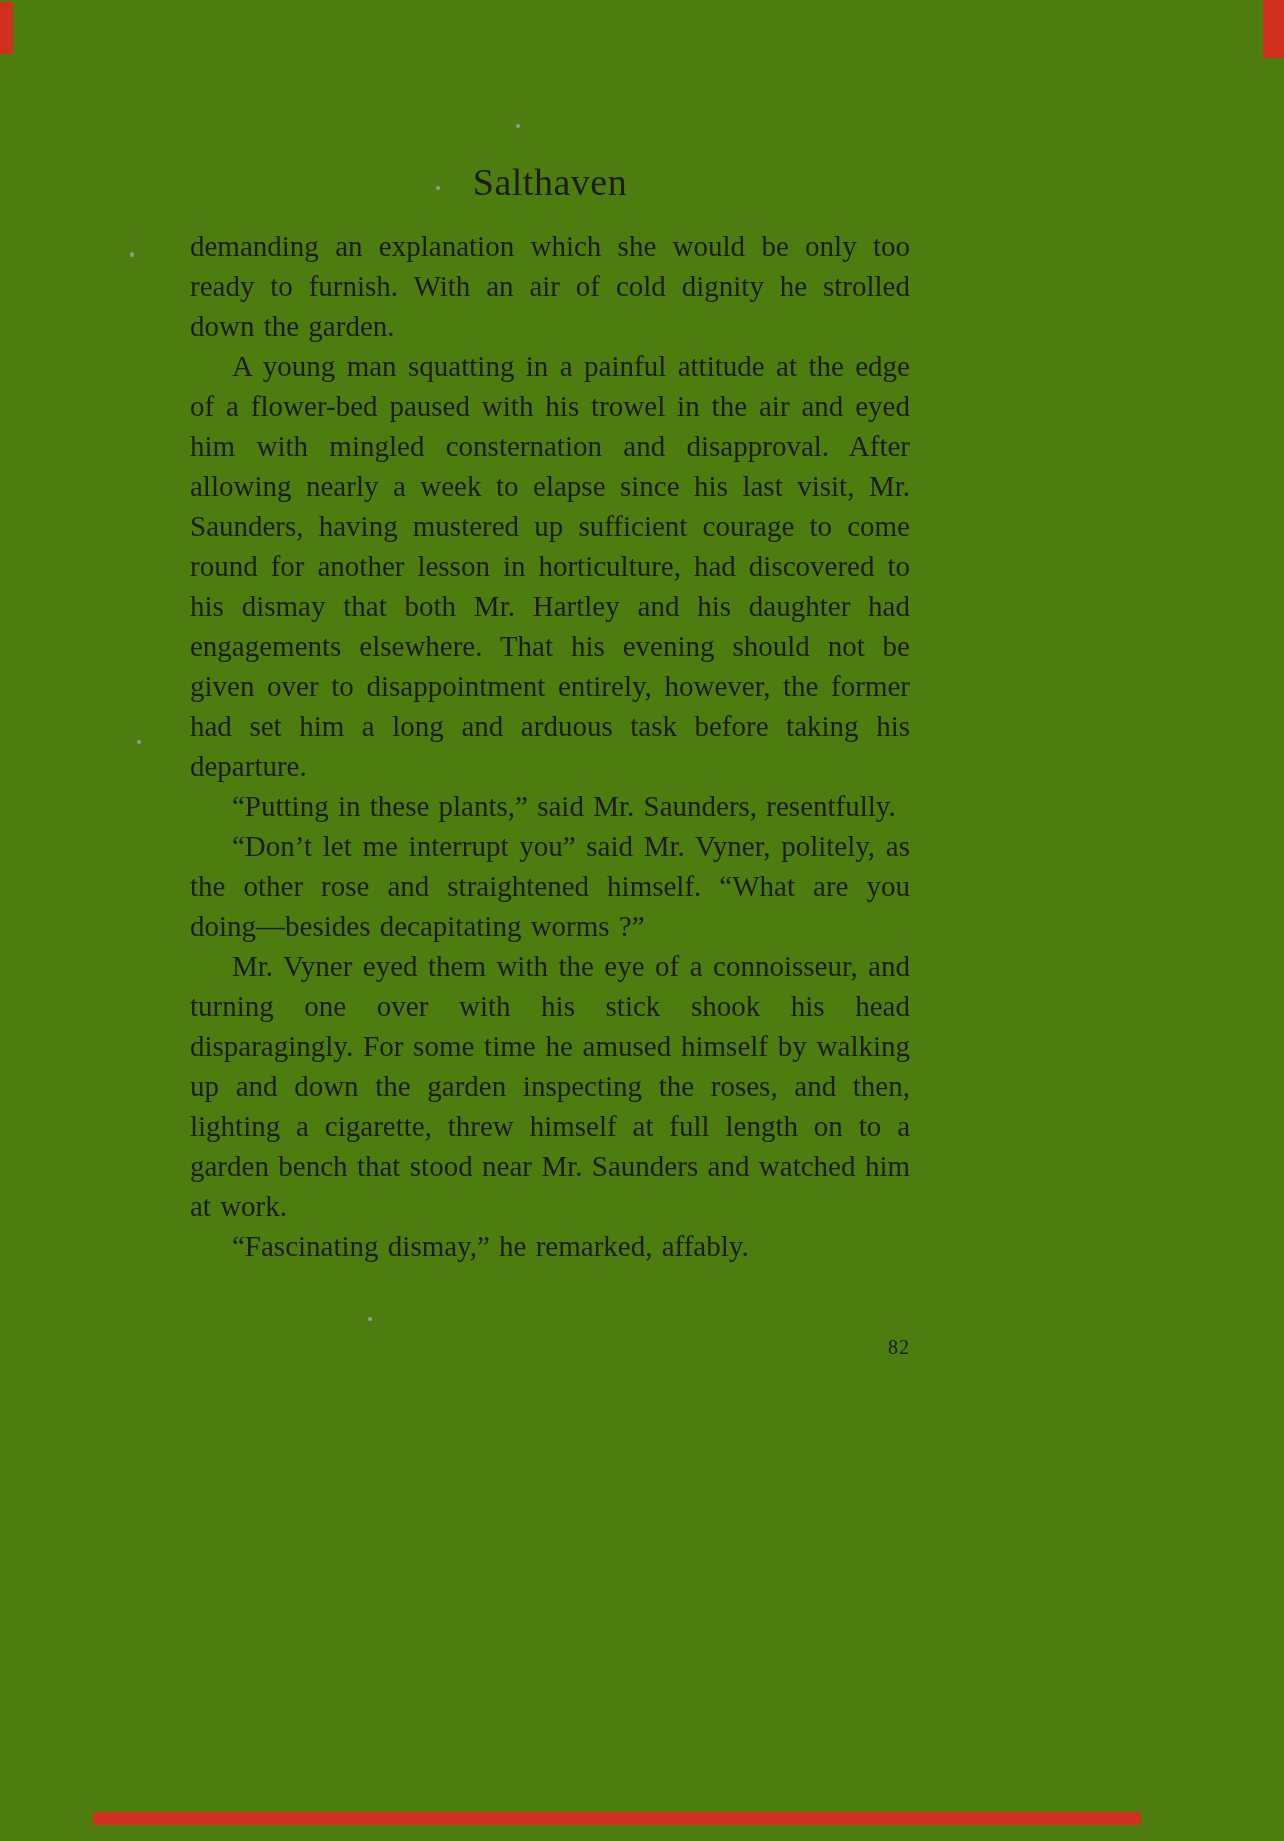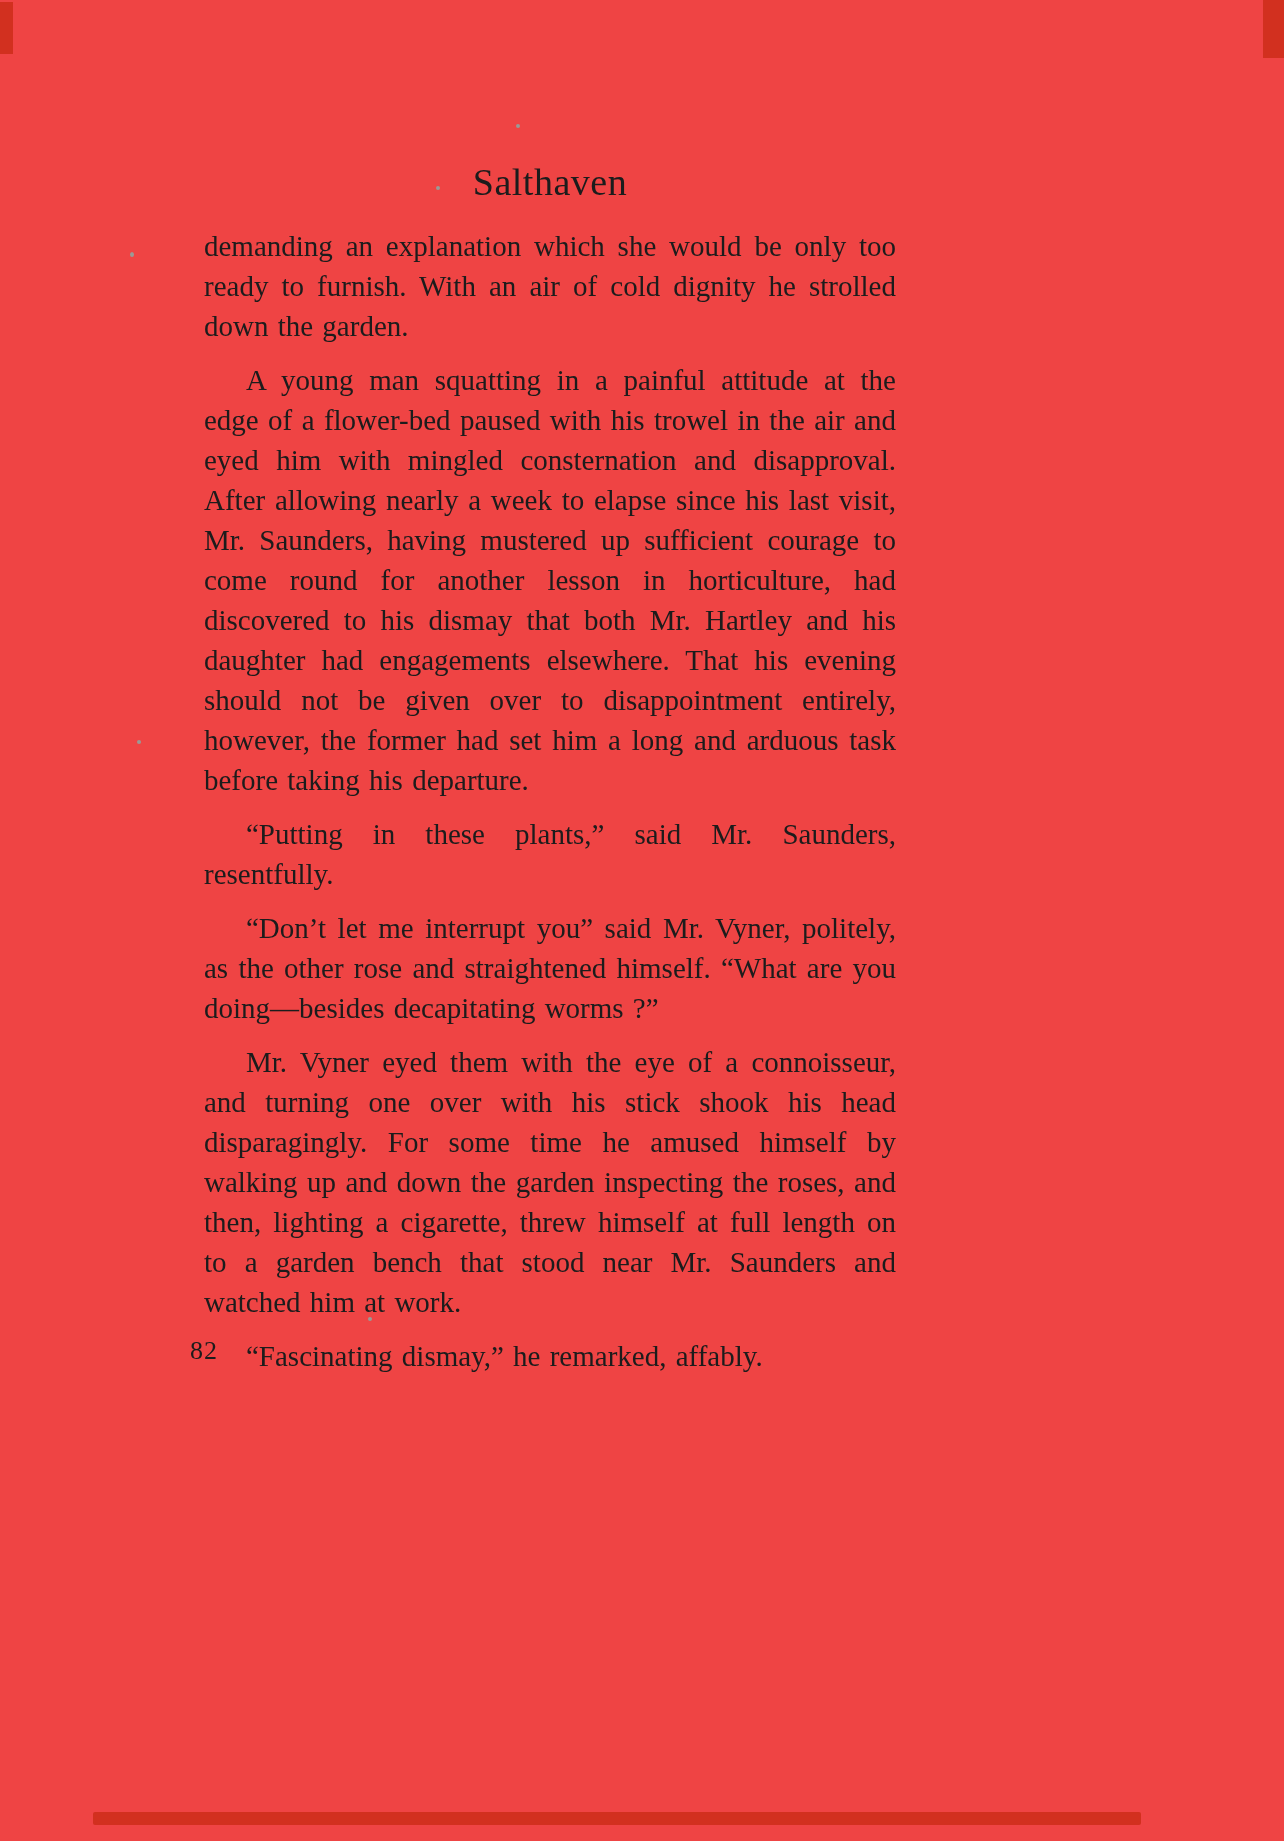--- a/index.html
+++ b/index.html
@@ -4,55 +4,55 @@
 <style>
   html, body {
     margin: 0;
     padding: 0;
     background: #ffffff;
   }
   .page {
     position: relative;
     width: 1284px;
     height: 1841px;
-    background: #ef4444;
+    background: #4d7c0f;
     overflow: hidden;
     font-family: "Liberation Serif", "DejaVu Serif", serif;
     color: #1c1c1c;
   }
   .content {
     position: absolute;
     left: 190px;
     top: 160px;
     width: 720px;
   }
   .title {
     font-size: 38px;
     font-weight: 400;
     text-align: center;
     margin: 0 0 22px 0;
     letter-spacing: 0.5px;
   }
   .text-block p.para {
-    margin: 14px;
+    margin: 0;
     font-size: 29px;
     line-height: 40px;
     text-align: justify;
     word-spacing: 2px;
   }
   .text-block p.para.indent {
     text-indent: 42px;
   }
   .page-number {
     position: absolute;
     left: 190px;
     top: 1336px;
     width: 720px;
-    text-align: left;
-    font-size: 26px;
+    text-align: right;
+    font-size: 20px;
     letter-spacing: 1px;
   }
   .artifact {
     position: absolute;
     background: #d2301f;
   }
   .artifact-top-left {
     left: 0px;
     top: 2px;
     width: 13px;

